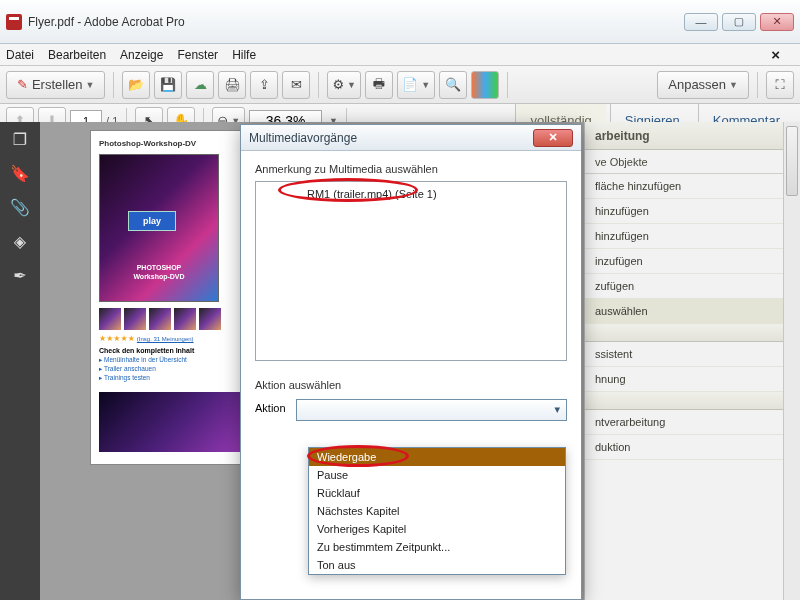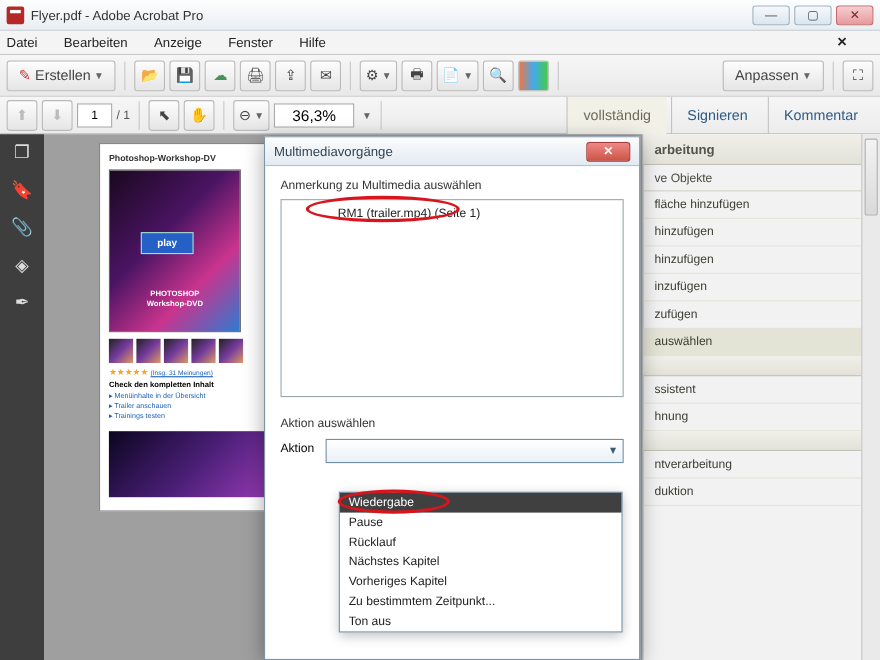--- a/index.html
+++ b/index.html
@@ -1,29 +1,29 @@
 <!DOCTYPE html>
 <html><head>
 <meta charset="utf-8">
 <style>
 * { box-sizing: border-box; margin: 0; padding: 0; font-family: "Segoe UI", Tahoma, sans-serif; }
 body { width: 800px; height: 600px; overflow: hidden; background: #fff; position: relative; }
 
 
-.titlebar { height: 28px; background: linear-gradient(#fdfefe,#e9eef2); border-bottom: 1px solid #b9c5ce; display:flex; align-items:center; padding:0 6px; font-size:12px; color:#333; }
+.titlebar { height: 44px; background: linear-gradient(#fdfefe,#e9eef2); border-bottom: 1px solid #b9c5ce; display:flex; align-items:center; padding:0 6px; font-size:12px; color:#333; }
 .titlebar .tb-icon { width:16px; height:16px; background:#b62828; border-radius:2px; margin-right:6px; position:relative; }
 .titlebar .tb-icon::after{content:"";position:absolute;inset:3px;background:#fff;clip-path:polygon(0 0,100% 0,100% 35%,0 35%);}
 .titlebar .spacer { flex:1; }
 .winbtns { display:flex; gap:4px; }
 .winbtn { width:34px; height:18px; background:linear-gradient(#f6f9fb,#dbe6ee); border:1px solid #9eb2c0; border-radius:3px; display:flex;align-items:center;justify-content:center;font-size:11px;color:#3a4a55;}
 .winbtn.close{background:linear-gradient(#f6ced0,#e69a9e);border-color:#c56b6f;color:#7a2e33;}
 
 
 .menubar { height:22px; display:flex; align-items:center; padding:0 6px; font-size:12px; background:#f4f4f4; border-bottom:1px solid #c9c9c9; position:relative;}
-.menubar span { margin-right:24px; color:#222; }
+.menubar span { margin-right:14px; color:#222; }
 .menubar .mclose{position:absolute;right:6px;font-size:15px;font-weight:bold;color:#222;}
 
 
 .toolbar { height:38px; background:linear-gradient(#f6f6f6,#e9e9e9); border-bottom:1px solid #c2c2c2; display:flex; align-items:center; padding:0 6px; gap:4px; font-size:12px;}
 .tbtn { height:28px; min-width:28px; padding:0 4px; background:linear-gradient(#fdfdfd,#e5e5e5); border:1px solid #bababa; border-radius:3px; display:flex; align-items:center; justify-content:center; font-size:13px; color:#444;}
 .tbtn.wide{padding:0 10px;}
 .tsep{width:1px;height:26px;background:#c8c8c8;margin:0 4px;}
 .dd{font-size:9px;margin-left:3px;color:#666;}
 .tspace{flex:1;}
 
@@ -70,21 +70,21 @@
 .dlg-body{padding:12px 14px;}
 .dlg-label{font-size:11px;color:#333;margin-bottom:6px;}
 .listbox{height:180px;border:1px solid #9ba7b0;background:#fff;padding:4px 6px;font-size:11px;color:#222;margin-bottom:18px;position:relative;}
 .listitem{padding:2px 2px;position:relative;display:inline-block;margin-left:43px;}
 .circle1{position:absolute;width:140px;height:24px;border:3px solid #d9141c;border-radius:50%;left:22px;top:-4px;pointer-events:none;}
 .akrow{display:flex;align-items:flex-start;gap:10px;margin-top:8px;}
 .akcombo{flex:1;height:22px;border:1px solid #6f8ea8;background:linear-gradient(#fff,#e9f0f6);position:relative;}
 .akcombo::after{content:"▾";position:absolute;right:6px;top:3px;font-size:11px;color:#3c5a74;}
 .dropdown{position:absolute;left:308px;top:447px;width:258px;border:1px solid #6f8ea8;background:#fff;z-index:60;font-size:11px;box-shadow:0 3px 10px rgba(0,0,0,.25);}
 .dropdown .ditem{padding:3px 8px;color:#222;}
-.dropdown .ditem.sel{background:#404040;color:#fff;position:relative;}
+.dropdown .ditem.sel{background:#a16207;color:#fff;position:relative;}
 .circle2{position:absolute;width:102px;height:22px;border:3px solid #d9141c;border-radius:50%;left:-2px;top:-3px;pointer-events:none;}
 .dlg-btn{position:absolute;right:16px;bottom:60px;width:26px;height:24px;border:1px solid #a9a9a9;background:linear-gradient(#fdfdfd,#e6e6e6);border-radius:3px;}
 </style>
 </head>
 <body>
 
 <div class="titlebar">
   <div class="tb-icon"></div>
   <span>Flyer.pdf - Adobe Acrobat Pro</span>
   <div class="spacer"></div>

